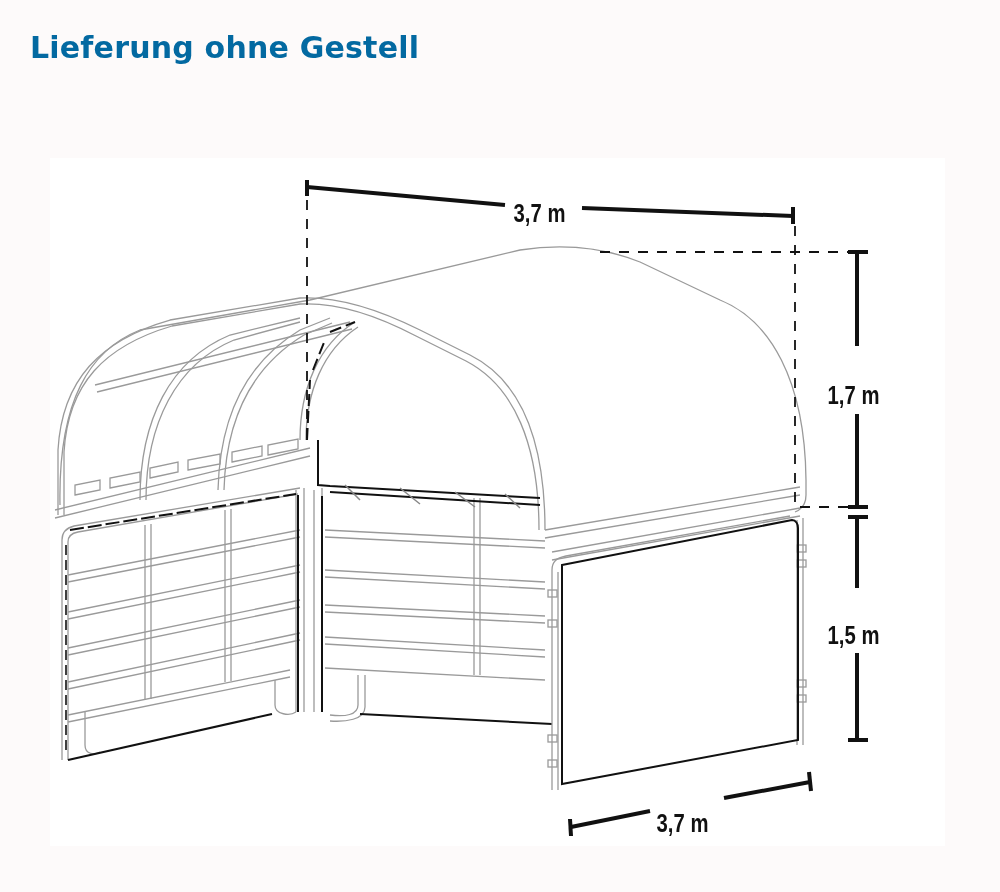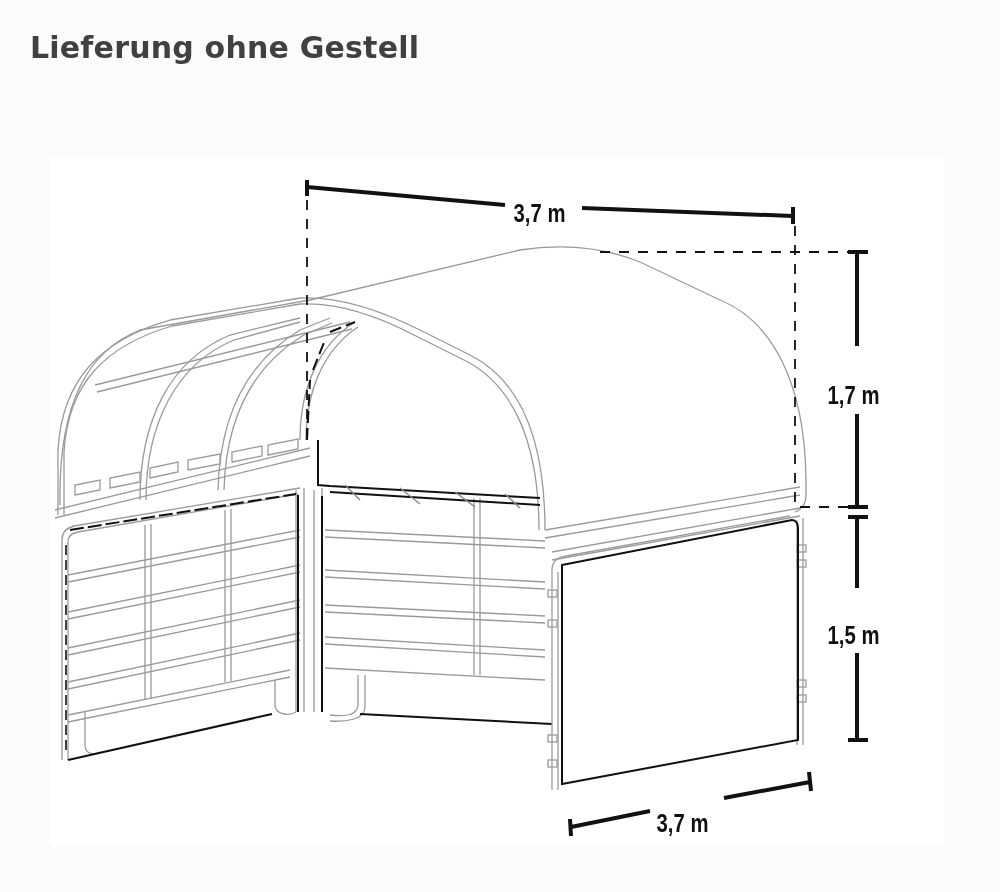--- a/index.html
+++ b/index.html
@@ -4,21 +4,21 @@
   <style>
     html, body { margin: 0; padding: 0; }
     body {
       width: 1000px; height: 892px;
       background: #fdfafa;
       position: relative; overflow: hidden;
       font-family: "Liberation Sans", "DejaVu Sans", sans-serif;
     }
     .title {
       position: absolute; left: 30px; top: 30px;
-      font-size: 30px; font-weight: bold; color: #404040;
+      font-size: 30px; font-weight: bold; color: #0369a1;
       letter-spacing: 0.2px;
       font-family: "DejaVu Sans", sans-serif;
     }
     .panel {
       position: absolute; left: 50px; top: 158px;
       width: 895px; height: 688px; background: #ffffff;
     }
     svg.drawing { position: absolute; left: 0; top: 0; }
     .dim-label {
       position: absolute;

